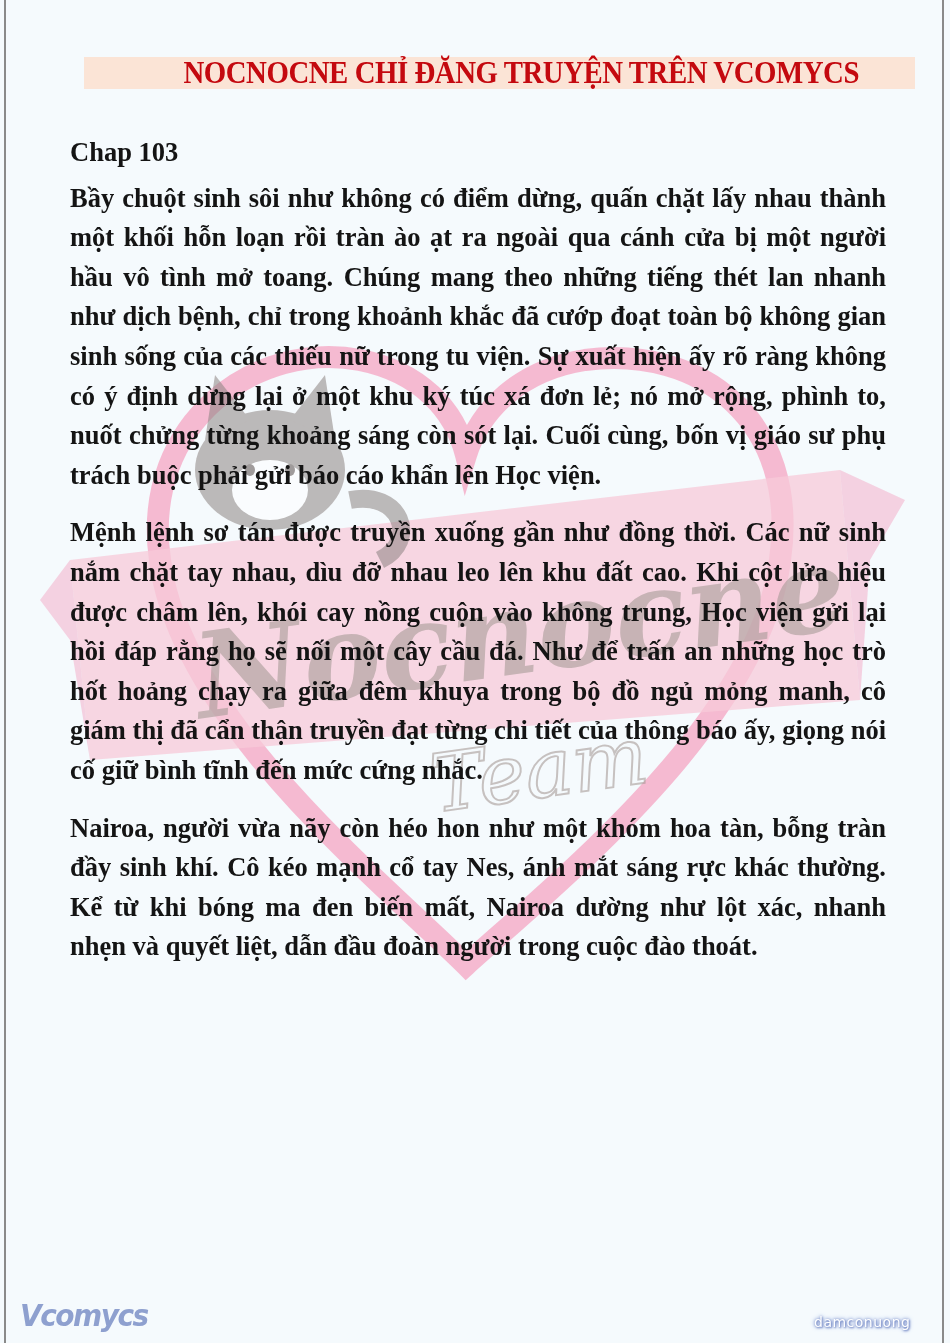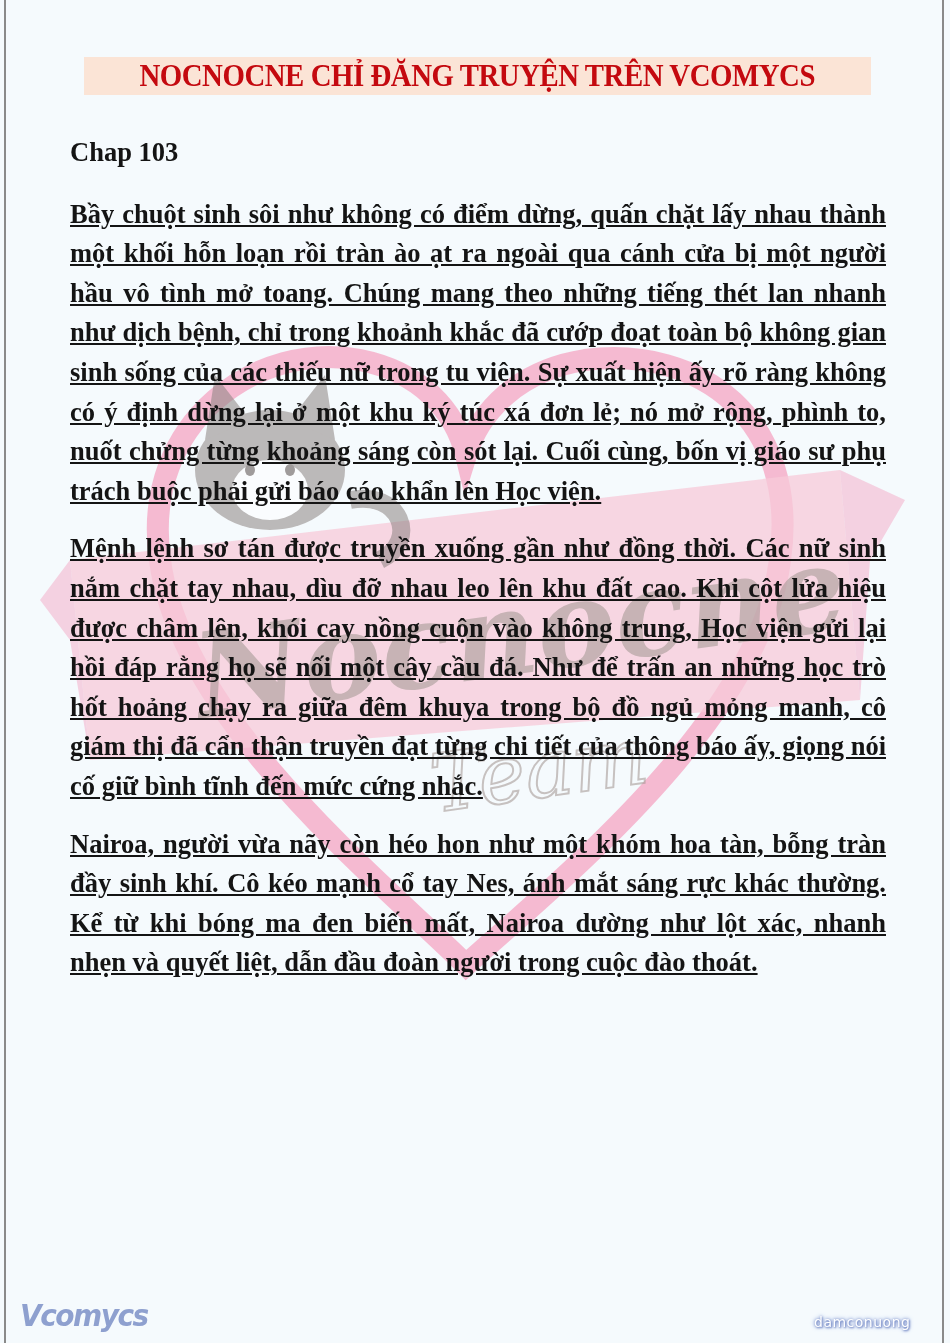--- a/index.html
+++ b/index.html
@@ -10,35 +10,35 @@
       font-family: "Liberation Serif", "DejaVu Serif", serif;
     }
     .page {
       position: absolute; left: 4px; top: 0; width: 940px; height: 1343px;
       border-left: 2px solid #8a8a8a; border-right: 2px solid #8a8a8a;
       box-sizing: border-box;
       background: #f5fafd;
     }
     .watermark { position: absolute; left: 0; top: 0; width: 950px; height: 1343px; pointer-events: none; }
     .banner {
-      position: absolute; left: 84px; top: 57px; width: 787px; height: 38px;
+      position: absolute; left: 84px; top: 57px; width: 787px; height: 32px;
       background: #fbe4d6;
-      display: flex; align-items: center; justify-content: center;
+      display: flex; align-items: center; justify-content: center; padding-left: 44px;
     }
     .banner-text {
       color: #c4090f; font-weight: bold; font-size: 31px; letter-spacing: -0.5px;
       white-space: nowrap; transform: scaleX(0.93); transform-origin: center;
       font-family: "Liberation Serif", "DejaVu Serif", serif;
     }
     .content {
       position: absolute; left: 70px; top: 133px; width: 816px;
       color: #141414; font-size: 26.5px; line-height: 39.6px; font-weight: bold;
     }
-    .chap { margin: 0 0 22px 0; }
-    .para { margin: 2px 0 18px 0; text-align: justify; text-align-last: left; text-decoration: underline; }
+    .chap { margin: 0 0 6px 0; }
+    .para { margin: 2px 0 18px 0; text-align: justify; text-align-last: left; }
     .logo-left {
       position: absolute; left: 20px; top: 1299px;
       font-family: "DejaVu Sans", sans-serif; font-style: italic; font-weight: bold;
       font-size: 28px; color: #8ea0cf; letter-spacing: -1.5px;
       transform: scaleY(1.1);
     }
     .logo-right {
       position: absolute; left: 814px; top: 1314px;
       font-family: "DejaVu Sans", sans-serif; font-size: 14px; color: #ffffff;
       text-shadow: 0 0 3px #6f86c6, 0 0 5px #8fa3d8, 1px 1px 2px #6a7fbf;

